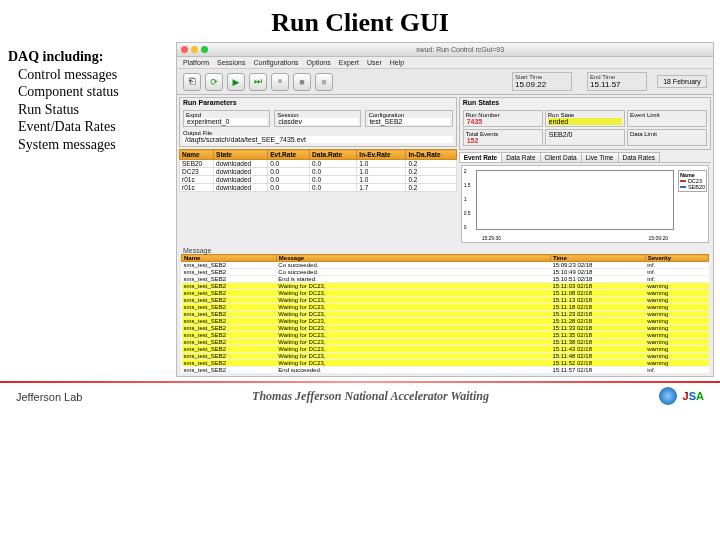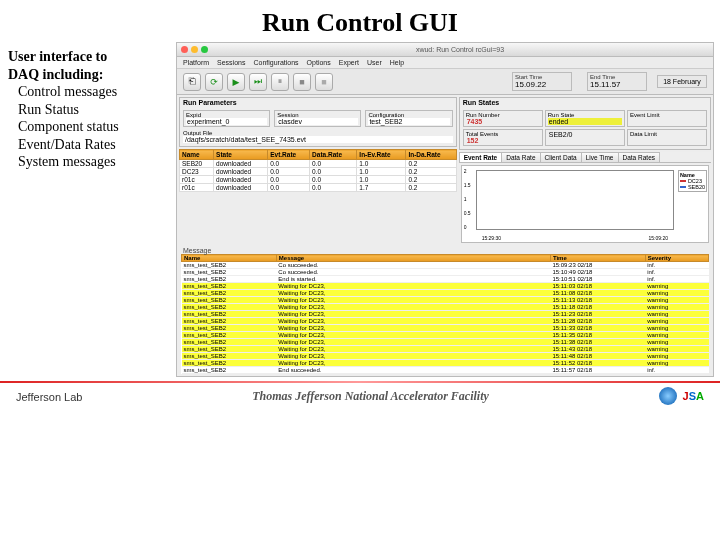--- a/index.html
+++ b/index.html
@@ -62,29 +62,28 @@
   .jlab-logo { font-style:italic; font-size:13px; color:#a00;text-align:right; }
   .jlab-logo span { color:#333; font-style:normal; font-size:11px; }
   .footer-center { font-style:italic; font-weight:bold; font-size:12px; color:#555; font-family:'Times New Roman',serif; }
   .footer-right { display:flex; gap:6px; align-items:center; }
   .badge { width:18px; height:18px; border-radius:50%; background:radial-gradient(#8cf,#05a); }
   .jsa { font-size:11px; font-weight:bold; }
 </style>
 </head>
 <body>
 
-<div class="slide-title">Run Control GUI</div>
+<div class="slide-title">Run Client GUI</div>
 
 <div class="slide-body">
   <div class="side-text">
-    <div class="hdr">User interface to</div>
     <div class="hdr">DAQ including:</div>
     <div class="item">Control messages</div>
+    <div class="item">Component status</div>
     <div class="item">Run Status</div>
-    <div class="item">Component status</div>
     <div class="item">Event/Data Rates</div>
     <div class="item">System messages</div>
   </div>
 
   <div class="app">
     <div class="mac-titlebar">
       <div class="dot red"></div>
       <div class="dot yel"></div>
       <div class="dot grn"></div>
       <div class="win-title">xwud: Run Control rcGui=93</div>
@@ -367,18 +366,18 @@
             </tr>
           </tbody>
       </table>
     </div>
   </div>
 </div>
 
 <div class="footer-bar"></div>
 <div class="footer">
   <div class="jlab-logo"><span>Jefferson Lab</span></div>
-  <div class="footer-center">Thomas Jefferson National Accelerator Facility</div>
+  <div class="footer-center">Thomas Jefferson National Accelerator Waiting</div>
   <div class="footer-right">
     <div class="badge"></div>
     <div class="jsa"><span style="color:#c00">J</span><span style="color:#06c">S</span><span style="color:#0a0">A</span></div>
   </div>
 </div>
 
 </body></html>

